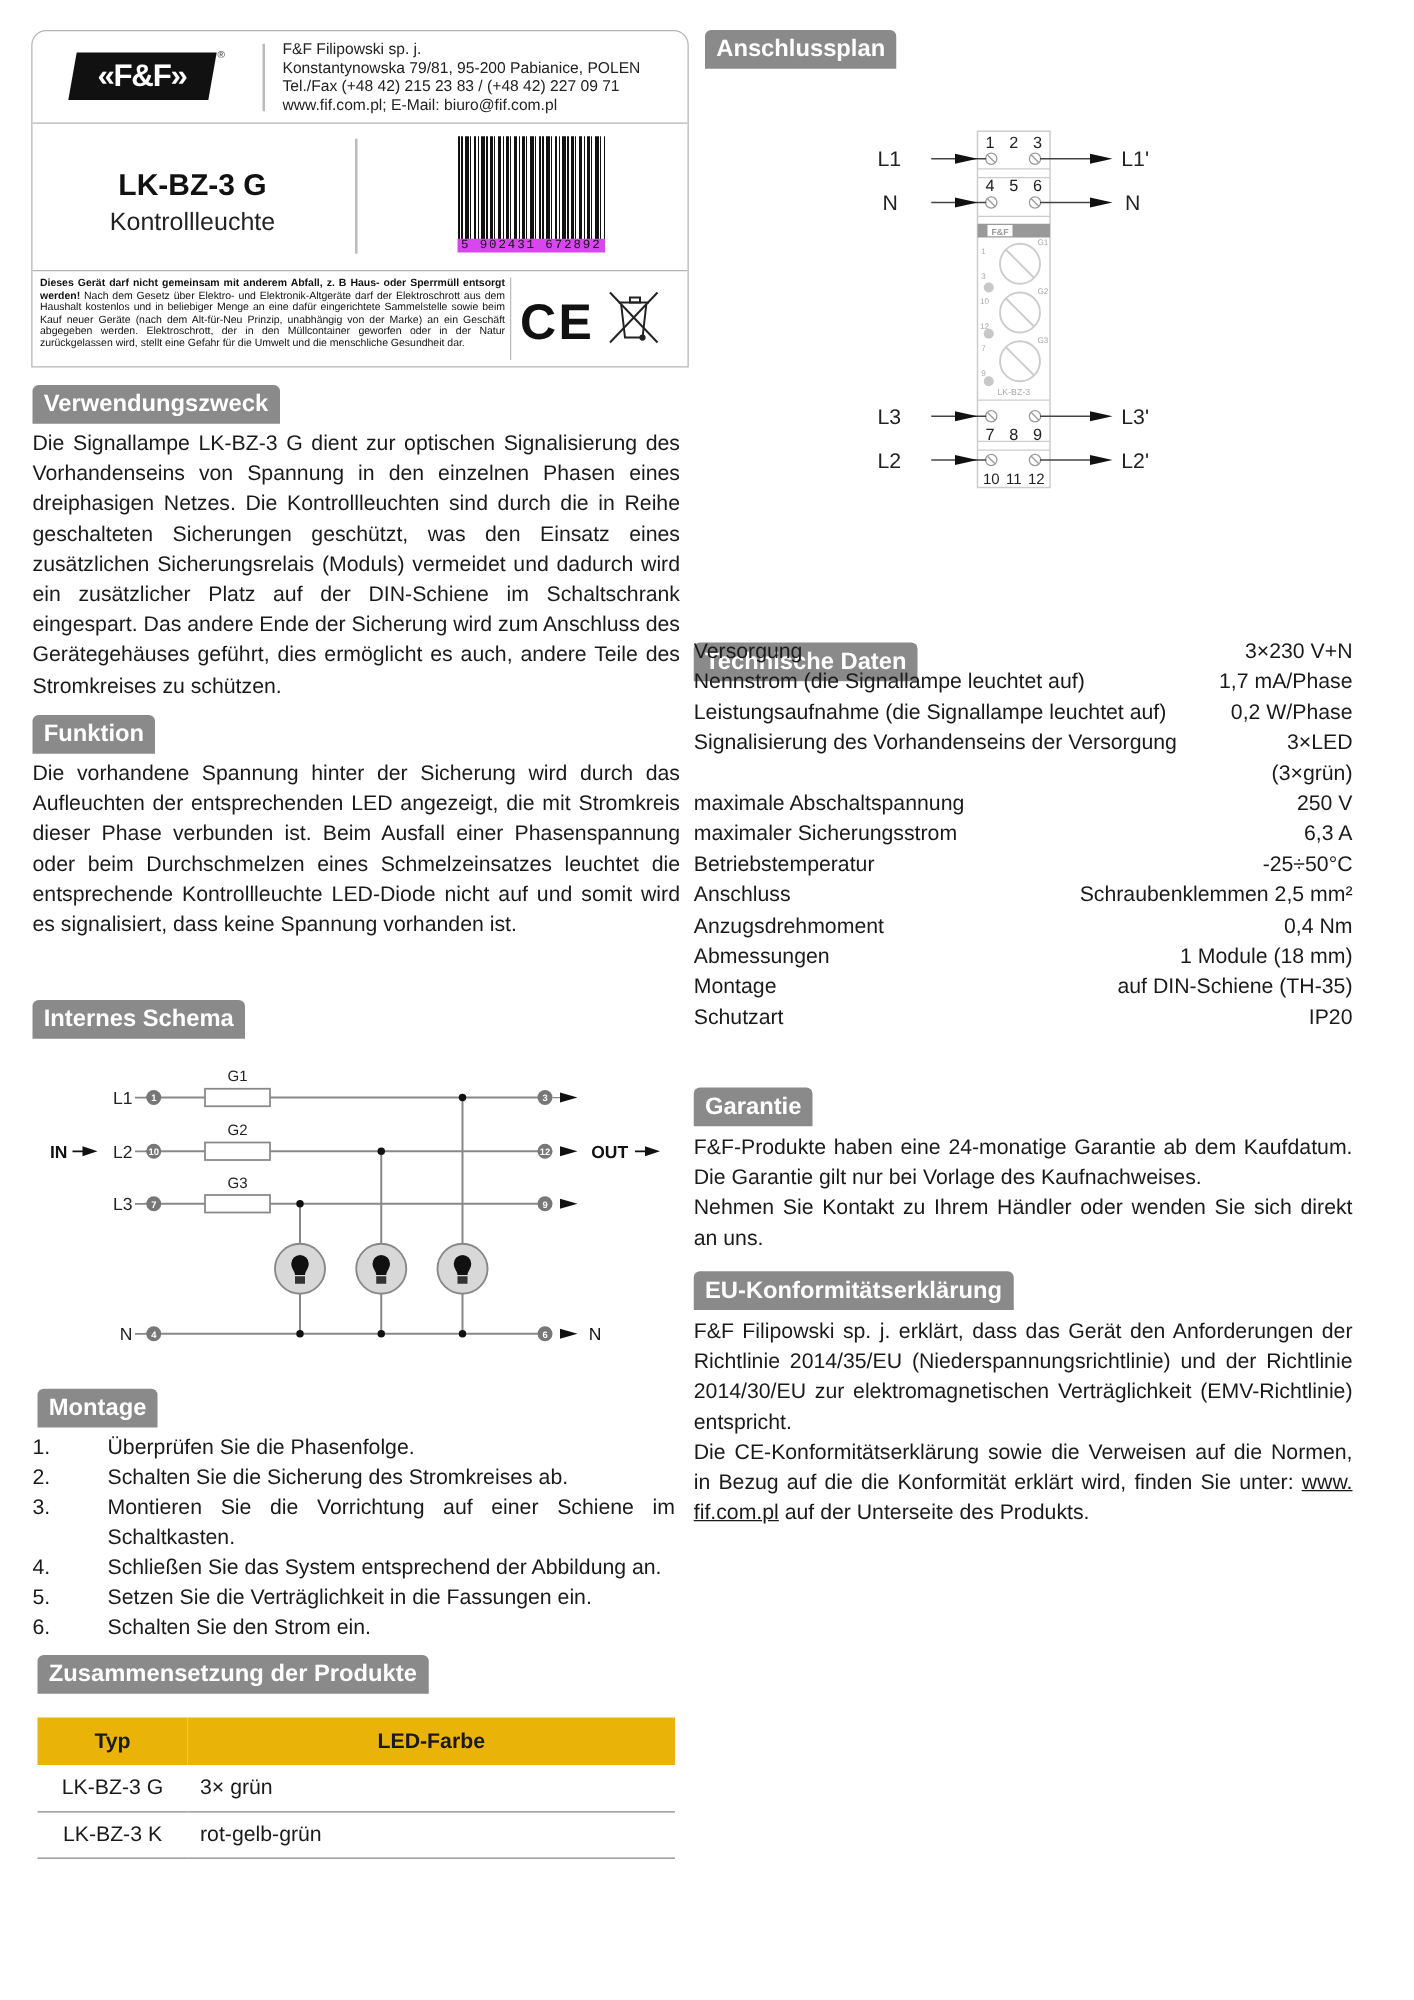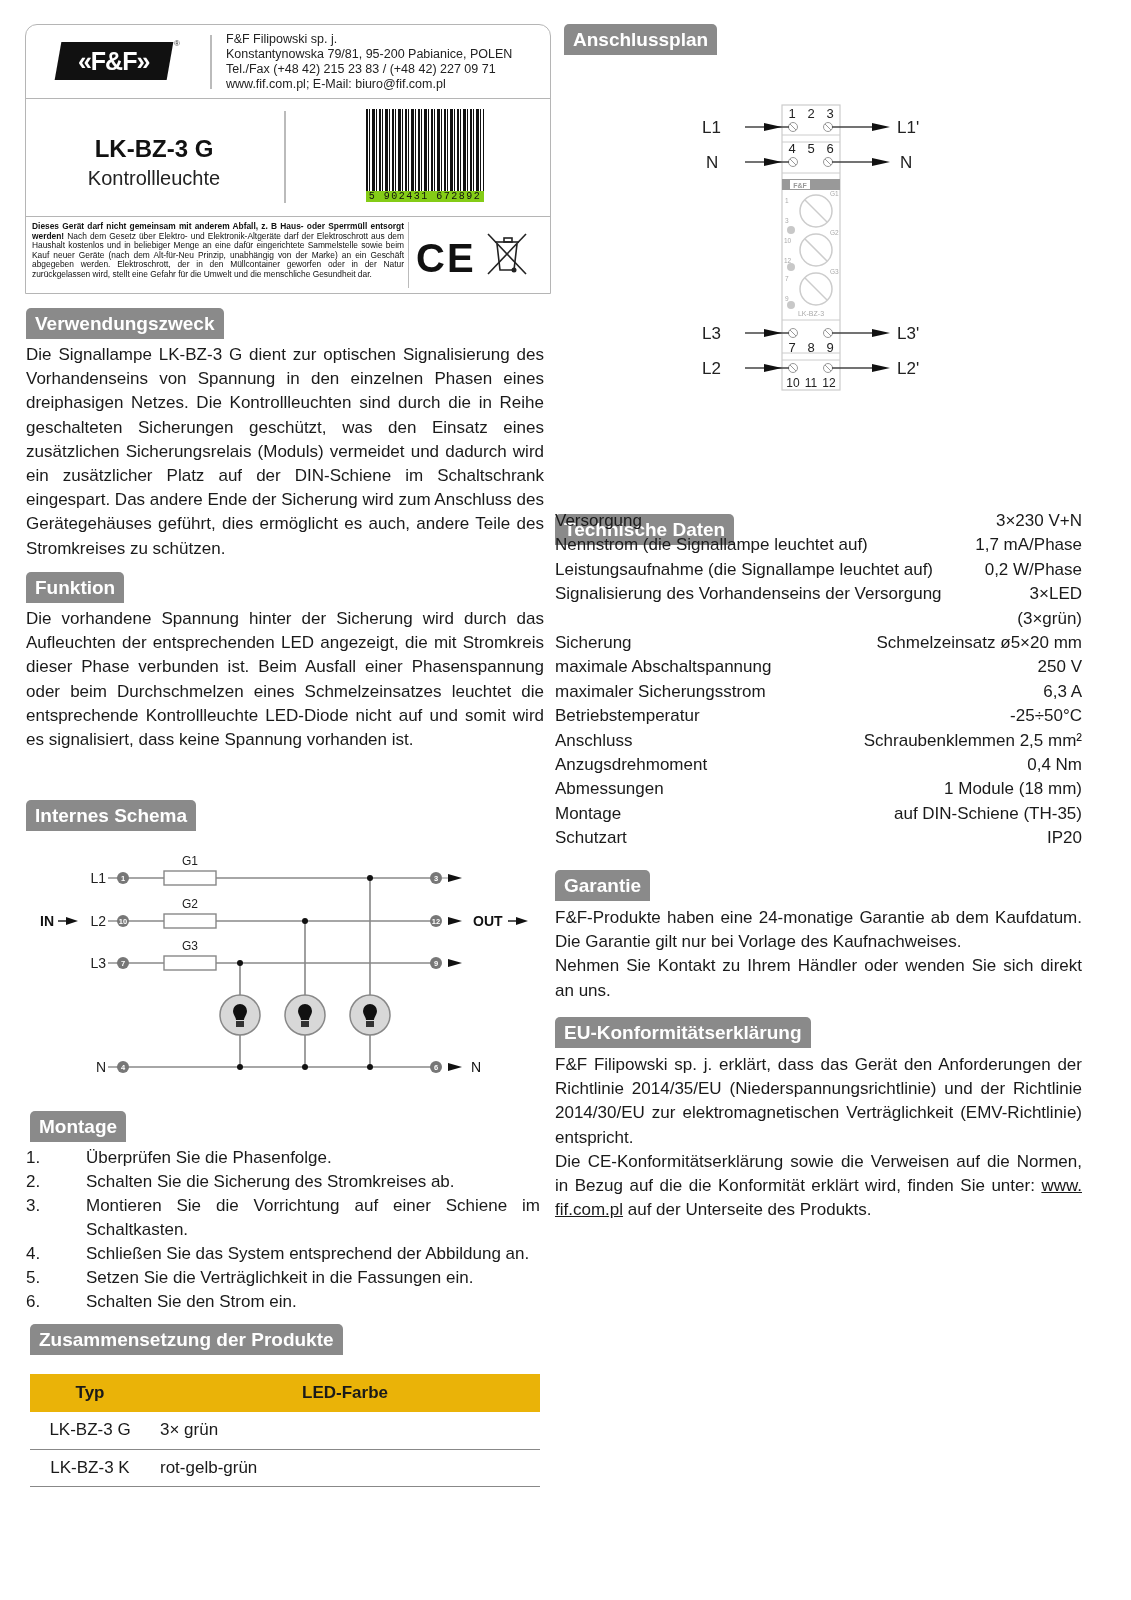--- a/index.html
+++ b/index.html
@@ -13,21 +13,21 @@
   .logo-reg { position: absolute; left: 148px; top: 14px; font-size: 8px; color: #333; }
   .vsep1 { position: absolute; left: 184px; top: 10px; width: 1.5px; height: 54px; background: #bbb; }
   .company { position: absolute; left: 200px; top: 7px; font-size: 12.5px; line-height: 15px; color: #222; }
 
   .header-mid { position: absolute; left: 0; top: 74px; width: 100%; height: 118px; border-bottom: 1.5px solid #b5b5b5; }
   .model { position: absolute; left: 0; width: 256px; top: 36px; text-align: center; font-weight: bold; font-size: 24px; color: #111; }
   .model-sub { position: absolute; left: 0; width: 256px; top: 68px; text-align: center; font-size: 20px; color: #222; }
   .vsep2 { position: absolute; left: 258px; top: 12px; width: 1.5px; height: 92px; background: #bbb; }
   .barcode { position: absolute; left: 340px; top: 10px; width: 118px; height: 96px; }
   .barcode-bars { position: absolute; left: 0; top: 0; width: 118px; height: 86px; background: repeating-linear-gradient(90deg, #111 0 2px, #fff 2px 3px, #111 3px 4px, #fff 4px 6px, #111 6px 9px, #fff 9px 10px, #111 10px 11px, #fff 11px 13px); }
-  .barcode-num { position: absolute; left: 0; top: 82px; width: 118px; background: #84cc16; font-family: "Liberation Mono", monospace; font-size: 10px; letter-spacing: 1.5px; text-align: center; color: #111; }
+  .barcode-num { position: absolute; left: 0; top: 82px; width: 118px; background: #d946ef; font-family: "Liberation Mono", monospace; font-size: 10px; letter-spacing: 1.5px; text-align: center; color: #111; }
 
   .header-bot { position: absolute; left: 0; top: 193px; width: 100%; height: 100px; }
   .weee { position: absolute; left: 6px; top: 4px; width: 372px; font-size: 8.4px; line-height: 9.6px; text-align: justify; color: #111; }
   .weee b { font-weight: bold; }
   .vsep3 { position: absolute; left: 382px; top: 4px; width: 1px; height: 66px; background: #bbb; }
   .ce-mark { position: absolute; left: 390px; top: 18px; font-size: 40px; font-weight: bold; letter-spacing: 2px; color: #111; font-family: "Liberation Sans", sans-serif; }
   .bin-icon { position: absolute; left: 460px; top: 14px; width: 42px; height: 46px; }
 
   .sec-title { position: absolute; background: #8a8a8a; color: #fff; font-weight: bold; font-size: 19px; padding: 4px 9px 3px 9px; border-radius: 5px 5px 0 0; line-height: 24px; }
   .para { position: absolute; font-size: 17px; line-height: 24.2px; text-align: justify; color: #1a1a1a; }
@@ -390,24 +390,20 @@
       <span class="v">0,2 W/Phase</span>
     </div>
   <div class="spec-row wrap">
       <span>Signalisierung des Vorhandenseins der Versorgung</span>
       <span class="v">
         <span>3×LED</span>
         <span>(3×grün)</span>
       </span>
     </div>
   <div class="spec-row">
-      <span>Sicherung</span>
-      <span class="v">Schmelzeinsatz ø5×20 mm</span>
-    </div>
-  <div class="spec-row">
       <span>maximale Abschaltspannung</span>
       <span class="v">250 V</span>
     </div>
   <div class="spec-row">
       <span>maximaler Sicherungsstrom</span>
       <span class="v">6,3 A</span>
     </div>
   <div class="spec-row">
       <span>Betriebstemperatur</span>
       <span class="v">-25÷50°C</span>

